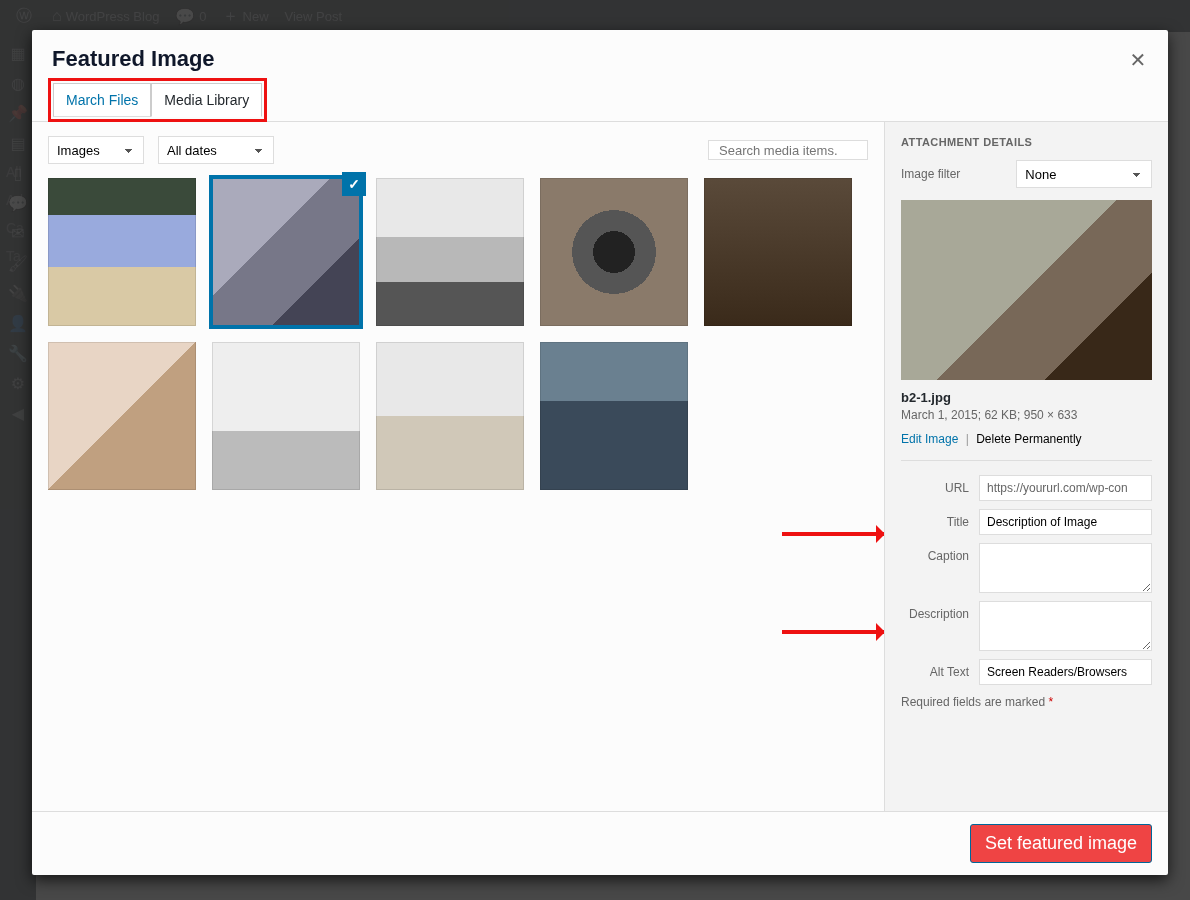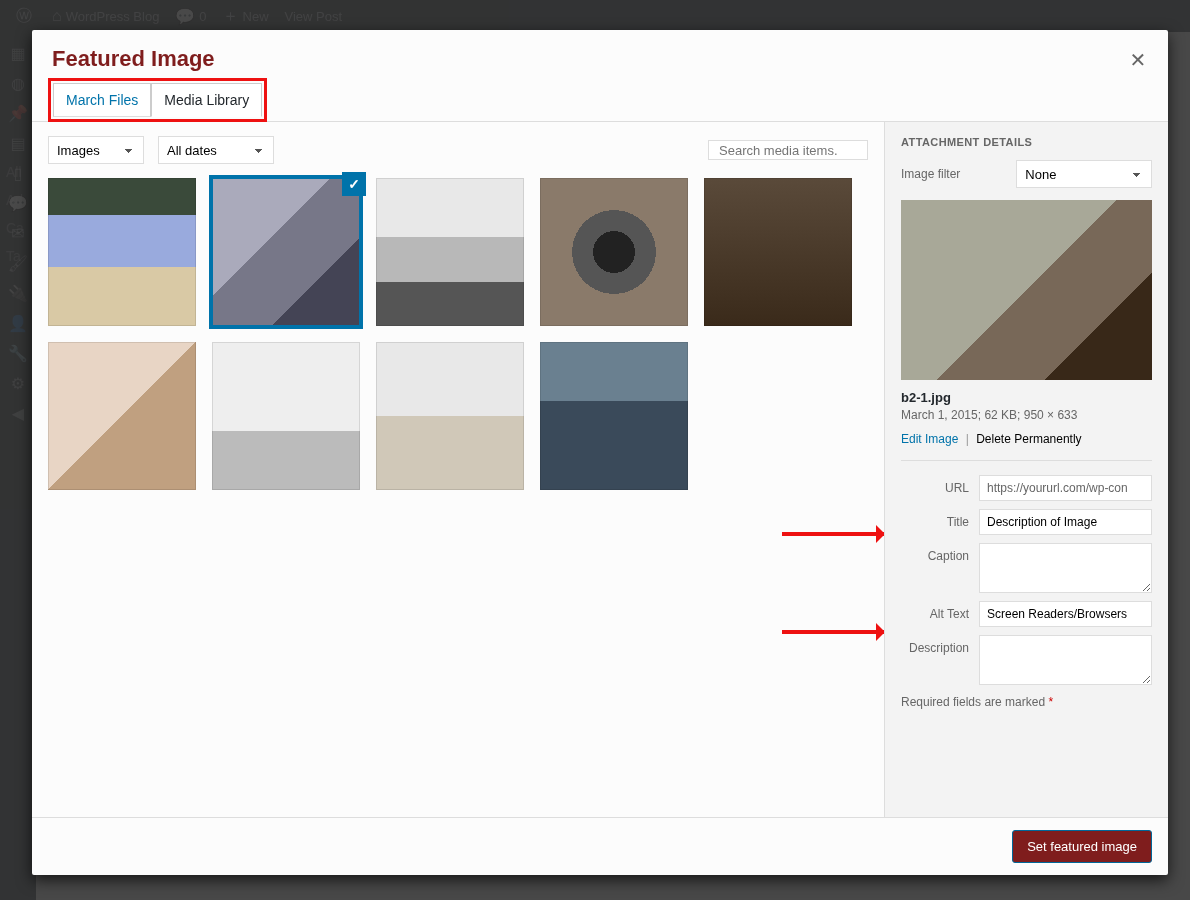--- a/index.html
+++ b/index.html
@@ -11,21 +11,21 @@
 .adminbar .ab-icon { font-size: 16px; margin-right: 4px; }
 .sidebar-icons { position: absolute; top: 32px; left: 0; width: 36px; bottom: 0; background: #23282d; opacity: 0.35; display: flex; flex-direction: column; align-items: center; padding-top: 6px; color: #9ea3a8; }
 .sidebar-icons div { height: 30px; display: flex; align-items: center; font-size: 16px; }
 .sidebar-labels { position: absolute; top: 158px; left: 6px; color: #fff; font-size: 14px; line-height: 28px; opacity: .35; }
 
 
 .backdrop { position: absolute; inset: 0; background: rgba(0,0,0,.7); }
 .modal { position: absolute; top: 30px; left: 32px; right: 22px; bottom: 25px; background: #fcfcfc; box-shadow: 0 5px 15px rgba(0,0,0,.7); border-radius: 2px; display: flex; flex-direction: column; }
 
 .modal-header { padding: 16px 20px 6px 20px; position: relative; }
-.modal-title { font-size: 22px; font-weight: 600; color: #7f1d1d; }
+.modal-title { font-size: 22px; font-weight: 600; color: #0f172a; }
 .close-btn { position: absolute; right: 12px; top: 12px; width: 36px; height: 36px; font-size: 20px; color: #666; background: none; border: none; cursor: pointer; }
 
 .tab-row { padding: 0 16px; border-bottom: 1px solid #ddd; display: flex; gap: 0; }
 .red-box { border: 3px solid #e11; padding: 2px; display: inline-flex; margin-bottom: -1px; }
 .tab { border: 1px solid #ccc; border-bottom: 1px solid #ddd; background: #fff; padding: 8px 12px; font-size: 14px; color: #0073aa; cursor: pointer; }
 .tab.active { background: #fff; border-bottom-color: #fff; color: #23282d; }
 
 .modal-body { flex: 1; display: flex; min-height: 0; }
 .media-area { flex: 1; padding: 14px 16px; overflow: auto; position: relative; }
 .toolbar { display: flex; align-items: center; gap: 14px; margin-bottom: 14px; }
@@ -62,21 +62,21 @@
 
 .field { display: flex; align-items: flex-start; margin-bottom: 8px; }
 .field label { width: 78px; text-align: right; padding: 6px 10px 0 0; color: #666; }
 .field input, .field textarea { flex: 1; border: 1px solid #ddd; background: #fff; padding: 5px 7px; font-size: 12px; font-family: inherit; }
 .field textarea { height: 50px; resize: both; }
 .field.readonly input { color: #666; }
 .req-note { margin-top: 10px; color: #666; }
 .req-note .ast { color: #c00; }
 
 .modal-footer { border-top: 1px solid #ddd; padding: 12px 16px; display: flex; justify-content: flex-end; }
-.primary-btn { background: #7f1d1d; border: 1px solid #006799; color: #fff; font-size: 13px; padding: 8px 14px; border-radius: 3px; cursor: pointer; }
+.primary-btn { background: #ef4444; border: 1px solid #006799; color: #fff; font-size: 18px; padding: 8px 14px; border-radius: 3px; cursor: pointer; }
 
 
 .arrow { position: absolute; height: 4px; background: #e11; }
 .arrow::after { content: ""; position: absolute; right: -2px; top: -7px; border: 9px solid transparent; border-left-color: #e11; }
 </style>
 </head>
 <body>
 
 <div class="adminbar">
   <span class="ab-item">
@@ -183,27 +183,27 @@
       </div>
       <div class="field">
         <label>Title</label>
         <input value="Description of Image" style="">
       </div>
       <div class="field">
         <label>Caption</label>
         <textarea style=""></textarea>
       </div>
       <div class="field">
+        <label>Description</label>
+        <textarea style=""></textarea>
+      </div>
+      <div class="field">
         <label>Alt Text</label>
         <input value="Screen Readers/Browsers" style="">
       </div>
-      <div class="field">
-        <label>Description</label>
-        <textarea style=""></textarea>
-      </div>
       <div class="req-note">
         <span>Required fields are marked</span> <span class="ast">*</span>
       </div>
     </div>
   </div>
 
   <div class="modal-footer">
     <button class="primary-btn">Set featured image</button>
   </div>
 </div>

